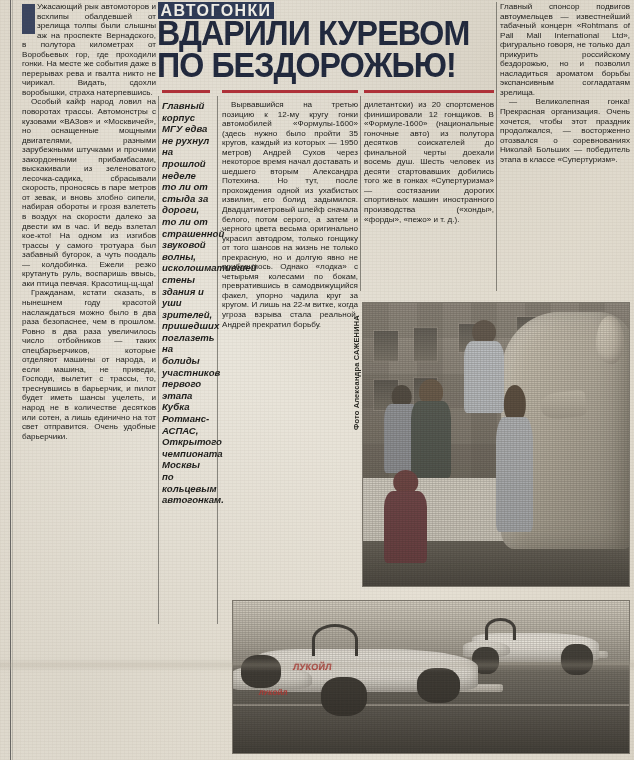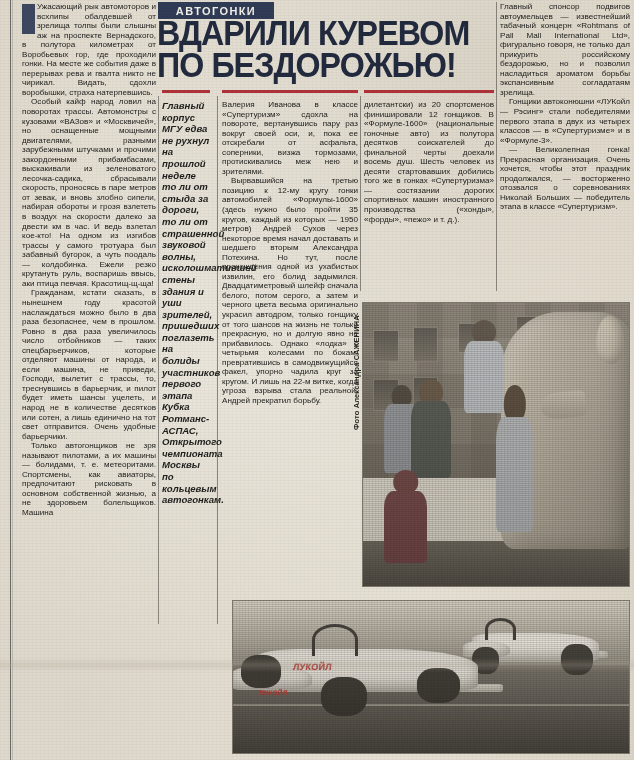--- a/index.html
+++ b/index.html
@@ -43,21 +43,21 @@
   .kicker{
     position:absolute;left:158px;top:2px;width:116px;height:17px;
     background:#2e3a55;
     display:flex;align-items:center;justify-content:center;
   }
   .kicker-pre{
     position:absolute;left:158px;top:2px;width:14px;height:17px;
     background:#5b657d;
   }
   .kicker span{
-    color:#f1efe8;font-size:11px;font-weight:bold;letter-spacing:1.4px;
+    color:#f1efe8;font-size:16px;font-weight:bold;letter-spacing:1.4px;
     font-family:"Liberation Sans", sans-serif;
   }
 
   
   .headline{
     position:absolute;left:157px;top:17px;width:350px;
     font-family:"Liberation Sans", sans-serif;
     font-weight:bold;
     font-size:35px;
     line-height:.92;
@@ -224,39 +224,36 @@
   <div class="col-rule" style="left:158px;top:96px;height:528px;"></div>
   <div class="col-rule" style="left:217px;top:96px;height:528px;"></div>
   <div class="col-rule" style="left:360px;top:96px;height:195px;"></div>
   <div class="col-rule" style="left:496px;top:2px;height:289px;"></div>
 
   <div class="dropcap"></div>
   <div class="col" id="col1">
     <p class="first lead"><span class="lead-pad"></span><span>Ужасающий рык автомоторов и всхлипы обалдевшей от зрелища толпы были слышны аж на проспекте Вернадского, в полутора километрах от Воробьевых гор, где проходили гонки. На месте же события даже в перерывах рева и гвалта никто не чирикал. Видать, сдохли воробышки, страха натерпевшись.</span></p>
     <p>Особый кайф народ ловил на поворотах трассы. Автомонстры с кузовами «ВАЗов» и «Москвичей», но оснащенные мощными двигателями, разными зарубежными штучками и прочими закордонными прибамбасами, выскакивали из зеленоватого лесочка-садика, сбрасывали скорость, проносясь в паре метров от зевак, и вновь злобно сипели, набирая обороты и грозя взлететь в воздух на скорости далеко за двести км в час. И ведь взлетал кое-кто! На одном из изгибов трассы у самого тротуара был забавный бугорок, а чуть поодаль — колдобинка. Ежели резко крутануть руль, воспаришь ввысь, аки птица певчая. Красотищ-щ-ща!</p>
     <p>Гражданам, кстати сказать, в нынешнем году красотой наслаждаться можно было в два раза безопаснее, чем в прошлом. Ровно в два раза увеличилось число отбойников — таких спецбарьерчиков, которые отделяют машины от народа, и если машина, не приведи, Господи, вылетит с трассы, то, треснувшись в барьерчик, и пилот будет иметь шансы уцелеть, и народ не в количестве десятков или сотен, а лишь единично на тот свет отправится. Очень удобные барьерчики.</p>
-    <p>Только автогонщиков не зря называют пилотами, а их машины — болидами, т. е. метеоритами. Спортсмены, как авиаторы, предпочитают рисковать в основном собственной жизнью, а не здоровьем болельщиков. Машина</p>
   </div>
 
   <div class="col" id="col2">
     <p>Главный корпус МГУ едва не рухнул на прошлой неделе то ли от стыда за дороги, то ли от страшенной звуковой волны, исколошматившей стены здания и уши зрителей, пришедших поглазеть на болиды участников первого этапа Кубка Ротманс-АСПАС, Открытого чемпионата Москвы по кольцевым автогонкам.</p>
   </div>
 
   <div class="col" id="col3">
-    <p class="first">Валерия Иванова в классе «Супертуризм» сдохла на повороте, вертанувшись пару раз вокруг своей оси, и, пока ее отскребали от асфальта, соперники, визжа тормозами, протискивались меж нею и зрителями.</p>
     <p>Вырвавшийся на третью позицию к 12-му кругу гонки автомобилей «Формулы-1600» (здесь нужно было пройти 35 кругов, каждый из которых — 1950 метров) Андрей Сухов через некоторое время начал доставать и шедшего вторым Александра Потехина. Но тут, после прохождения одной из ухабистых извилин, его болид задымился. Двадцатиметровый шлейф сначала белого, потом серого, а затем и черного цвета весьма оригинально украсил автодром, только гонщику от того шансов на жизнь не только прекрасную, но и долгую явно не прибавилось. Однако «лодка» с четырьмя колесами по бокам, превратившись в самодвижущийся факел, упорно чадила круг за кругом. И лишь на 22-м витке, когда угроза взрыва стала реальной, Андрей прекратил борьбу.</p>
   </div>
 
   <div class="col" id="col4">
     <p class="first">дилетантски) из 20 спортсменов финишировали 12 гонщиков. В «Формуле-1600» (национальные гоночные авто) из полутора десятков соискателей до финальной черты доехали восемь душ. Шесть человек из десяти стартовавших добились того же в гонках «Супертуризма» — состязании дорогих спортивных машин иностранного производства («хонды», «форды», «пежо» и т. д.).</p>
   </div>
 
   <div class="col" id="col5">
     <p class="first">Главный спонсор подвигов автоумельцев — известнейший табачный концерн «Rohtmans of Pall Mall International Ltd», фигурально говоря, не только дал прикурить российскому бездорожью, но и позволил насладиться ароматом борьбы экспансивным согладатаям зрелища.</p>
-    <p>Гонщики автоконюшни «ЛУКойл — Рэсинг» стали победителями первого этапа в двух из четырех классов — в «Супертуризме» и в «Формуле-3».</p>
     <p>— Великолепная гонка! Прекрасная организация. Очень хочется, чтобы этот праздник продолжался, — восторженно отозвался о соревнованиях Николай Больших — победитель этапа в классе «Супертуризм».</p>
   </div>
 
   <div class="photo" id="photo-monument">
     <div class="ph-inner">
       <div class="mon-wall">
         <div class="mon-win" style="left:4%;top:16%;width:9%;height:17%;"></div>
         <div class="mon-win" style="left:19%;top:14%;width:9%;height:19%;"></div>
         <div class="mon-win" style="left:4%;top:44%;width:9%;height:17%;"></div>
         <div class="mon-win" style="left:19%;top:43%;width:9%;height:18%;"></div>

